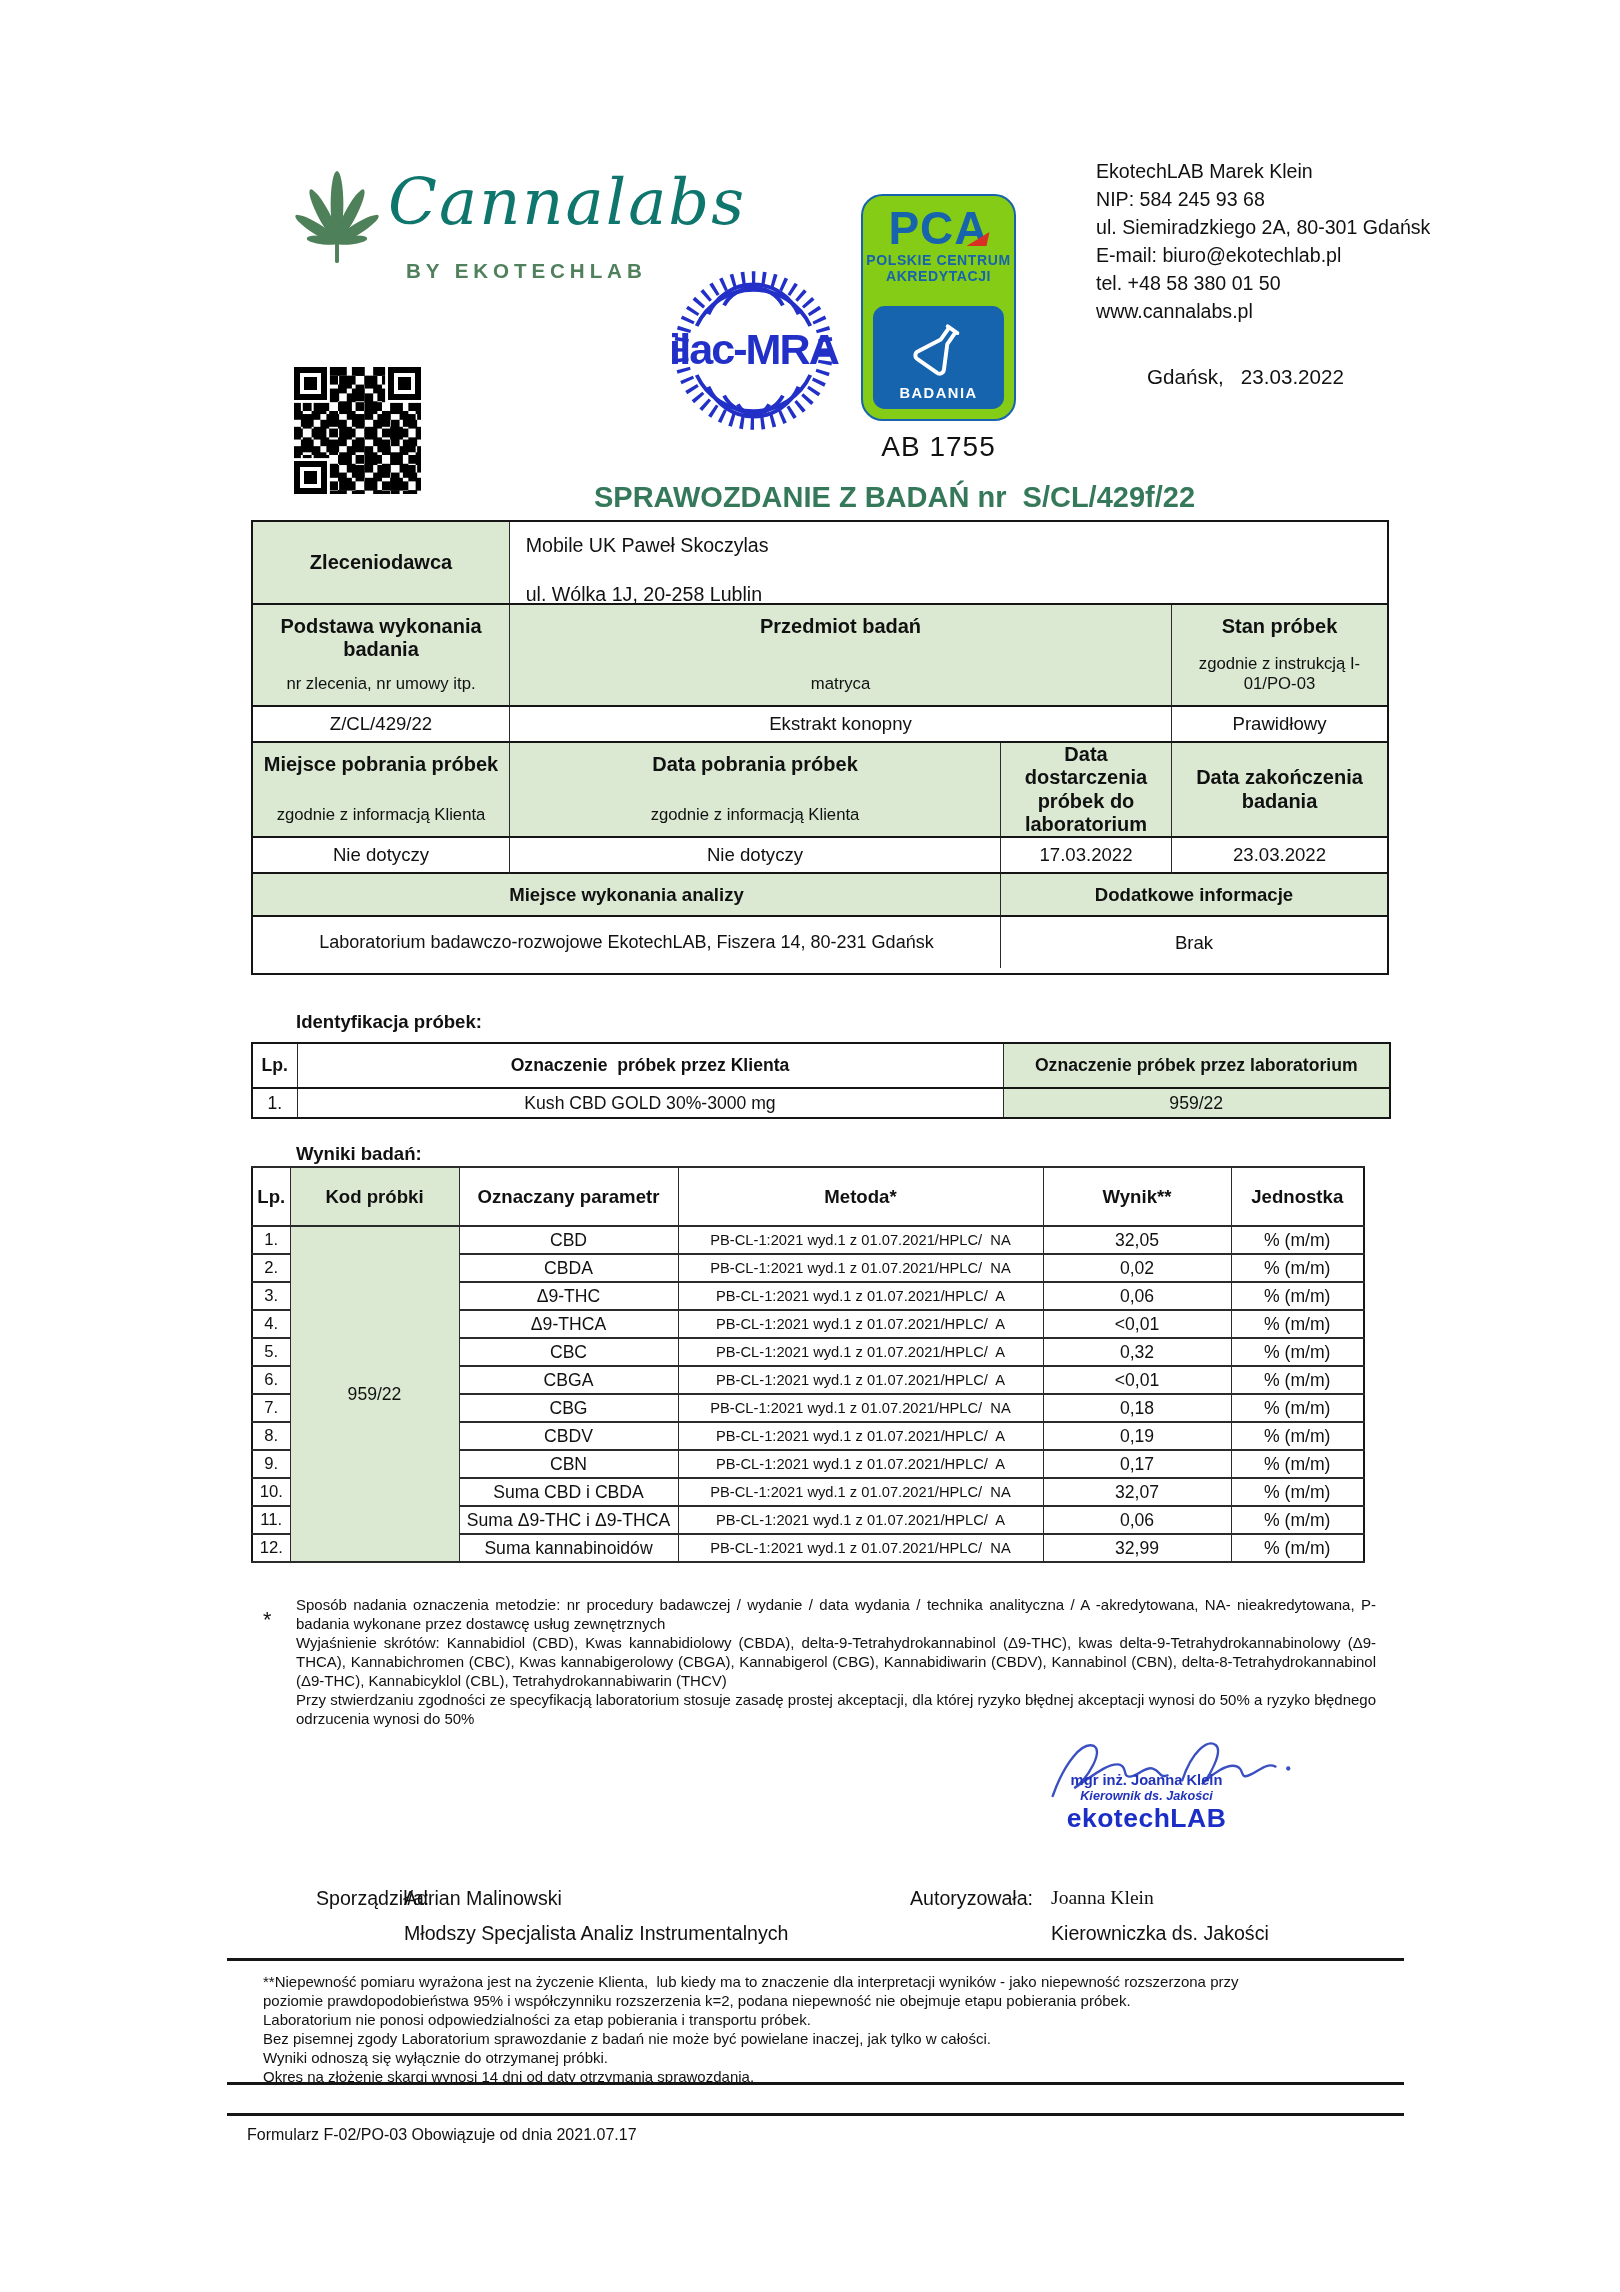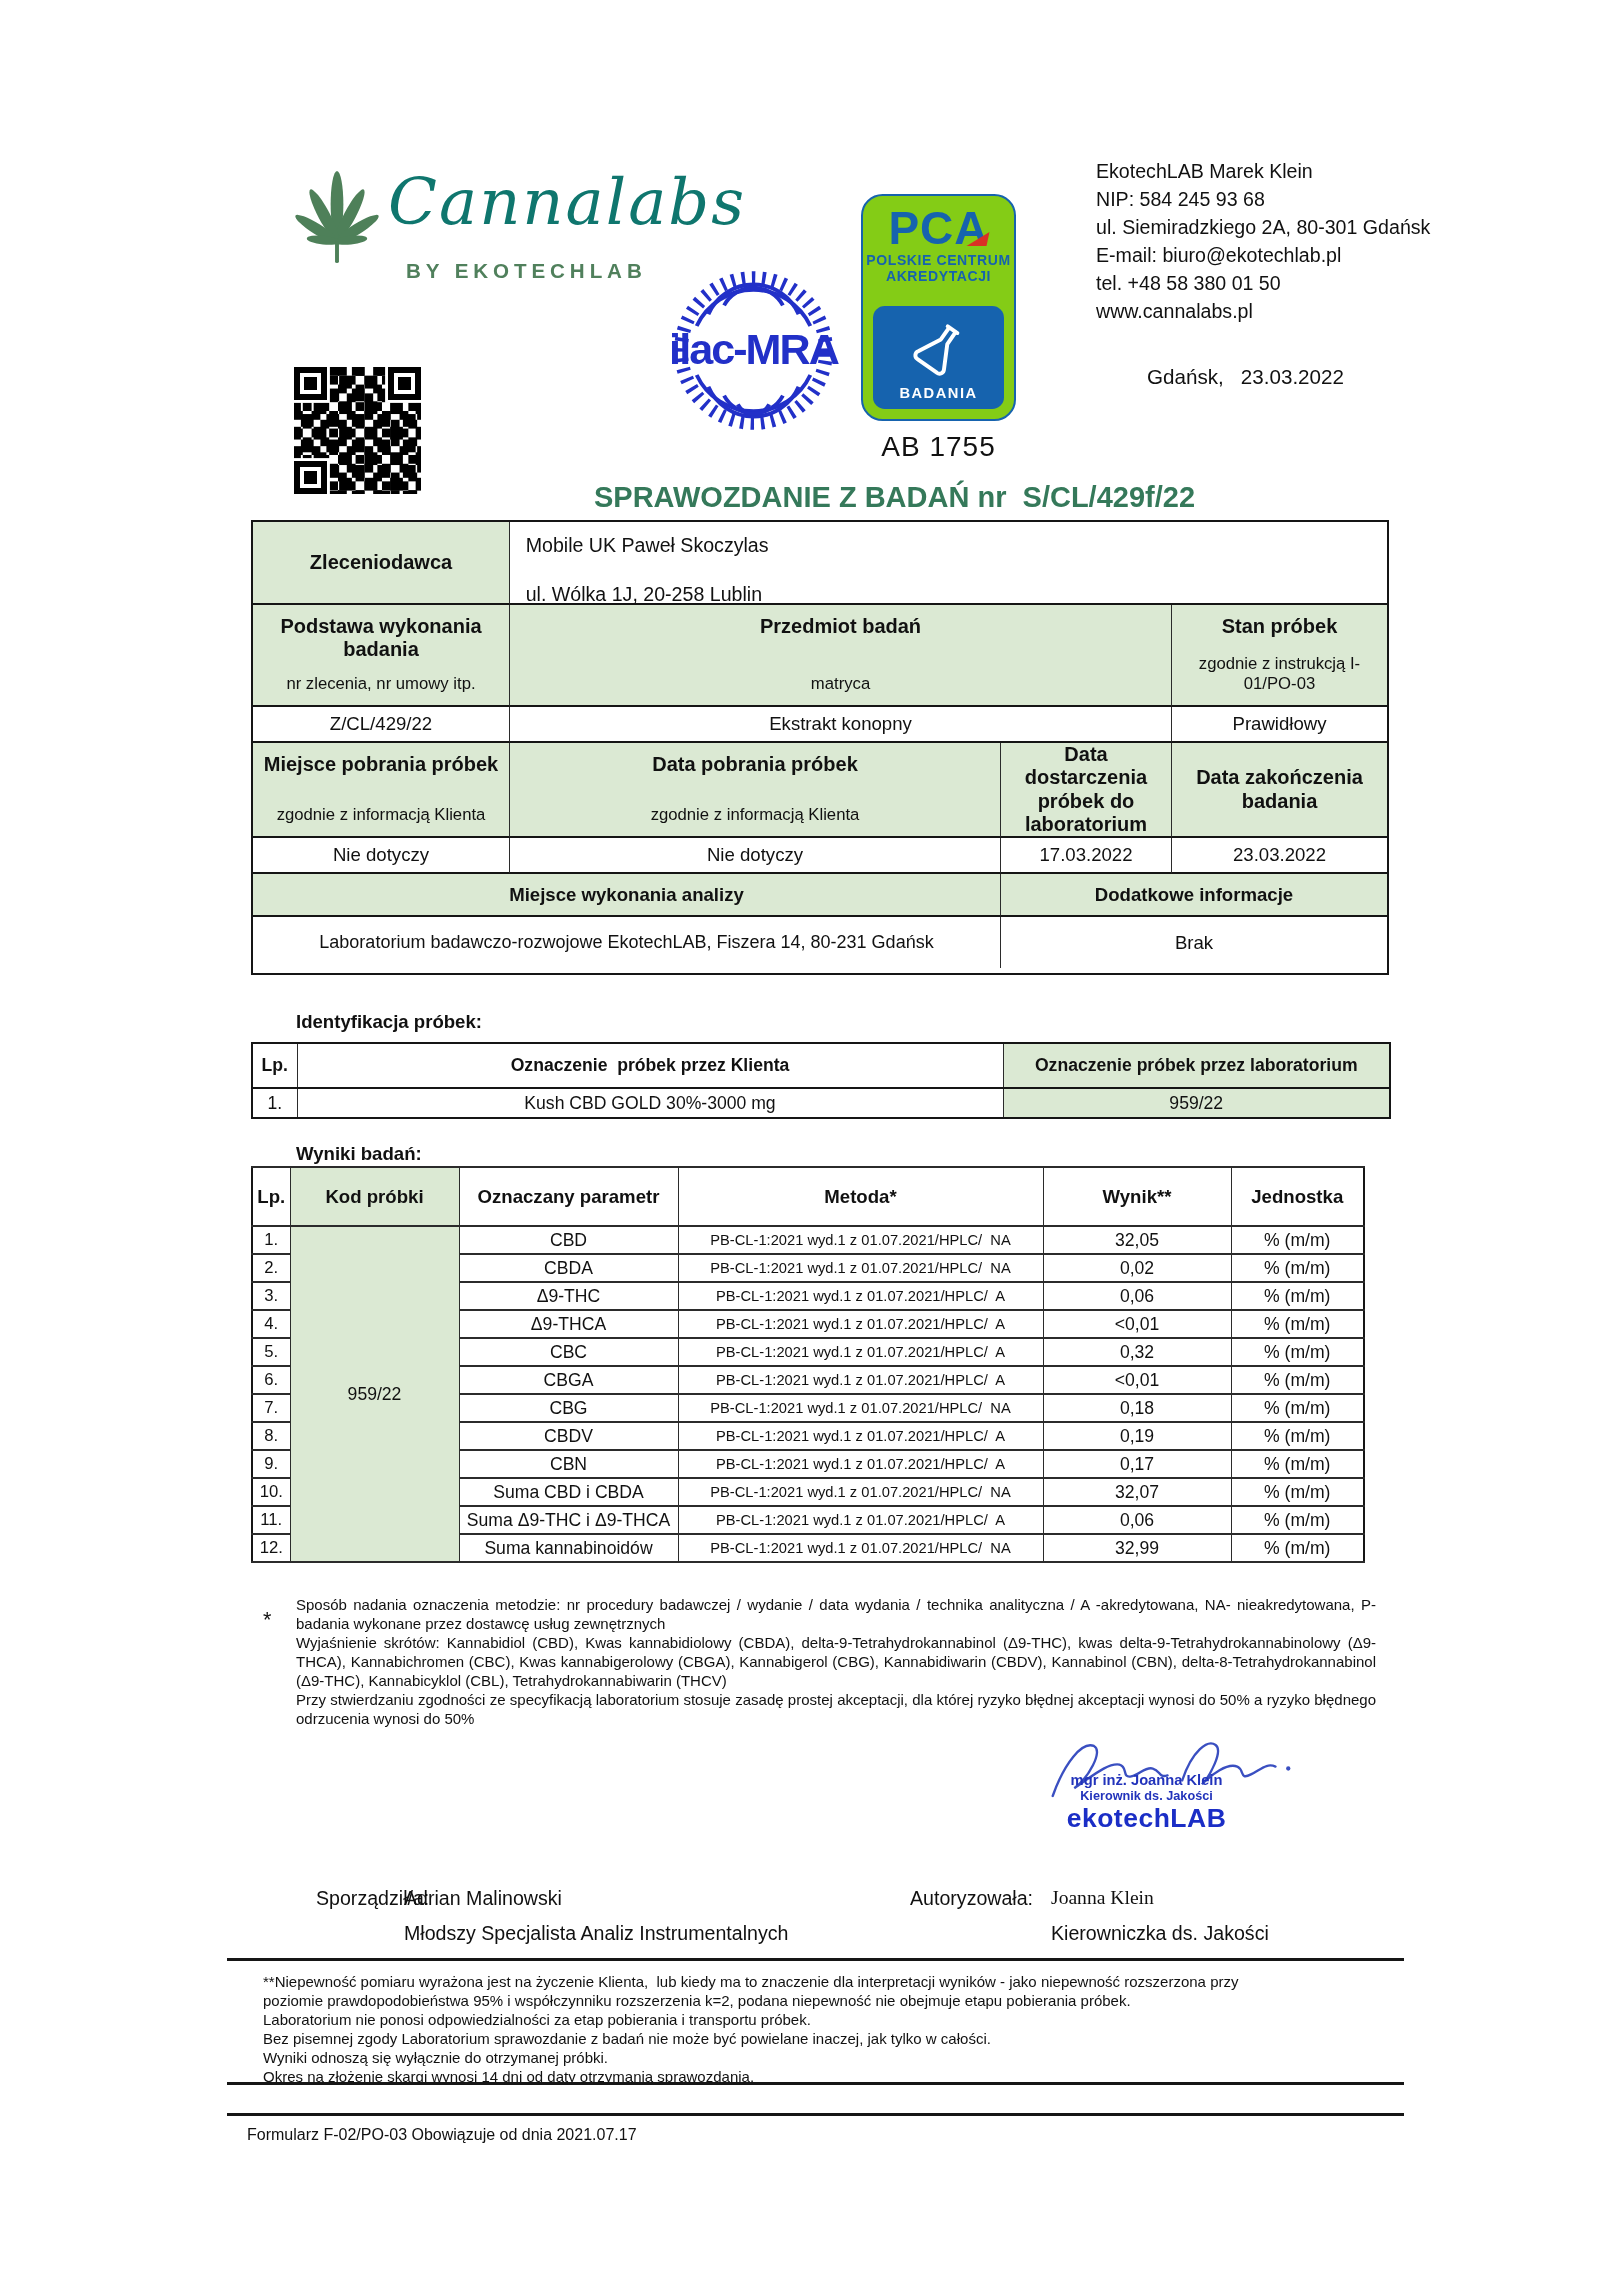--- a/index.html
+++ b/index.html
@@ -84,21 +84,21 @@
   .rt .c-lp{font-size:16.7px;}
 
   
   .fn-star{left:263px;top:1607px;font-size:21.6px;}
   .fn{left:296px;top:1595px;width:1080px;font-size:15px;line-height:19px;text-align:justify;}
 
   
   .sig-svg{left:1037px;top:1733px;}
   .stamp{left:1019px;top:1772px;width:255px;text-align:center;color:#2233bb;}
   .stamp-name{font-size:14.7px;font-weight:bold;line-height:16.7px;}
-  .stamp-role{font-size:12.7px;font-weight:bold;line-height:15.7px;}
+  .stamp-role{font-size:12.7px;font-weight:bold;font-style:italic;line-height:15.7px;}
   .stamp-brand{font-size:26.5px;font-weight:bold;line-height:29px;color:#1b2ec6;letter-spacing:0.5px;}
 
   
   .a-lbl{font-size:19.6px;}
   .auth-name-serif{font-family:"Liberation Serif","DejaVu Serif",serif;}
 
   .rule{background:#161616;}
 
   .end-line{left:228px;top:2089px;width:1176px;text-align:center;font-size:18.6px;font-weight:bold;letter-spacing:0.5px;}
   .form-line{left:247px;top:2126px;font-size:16px;}

